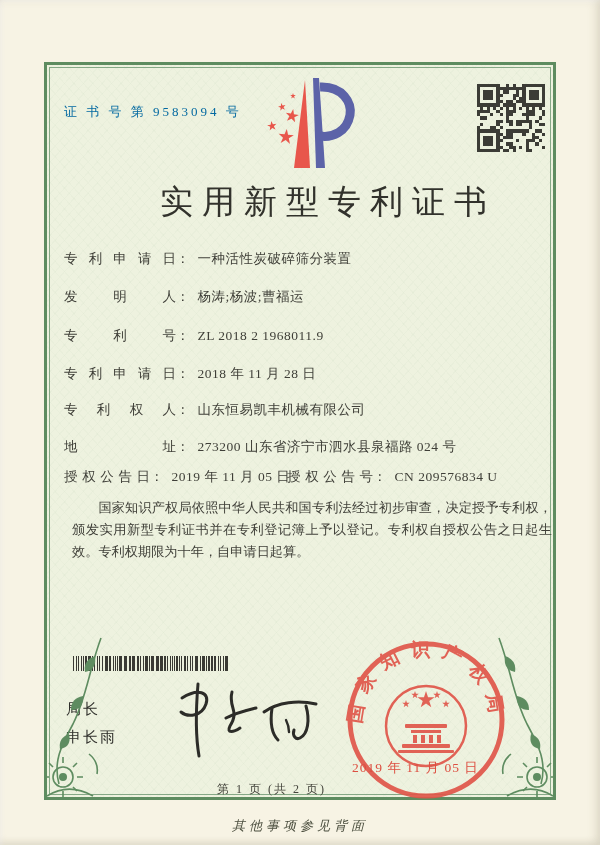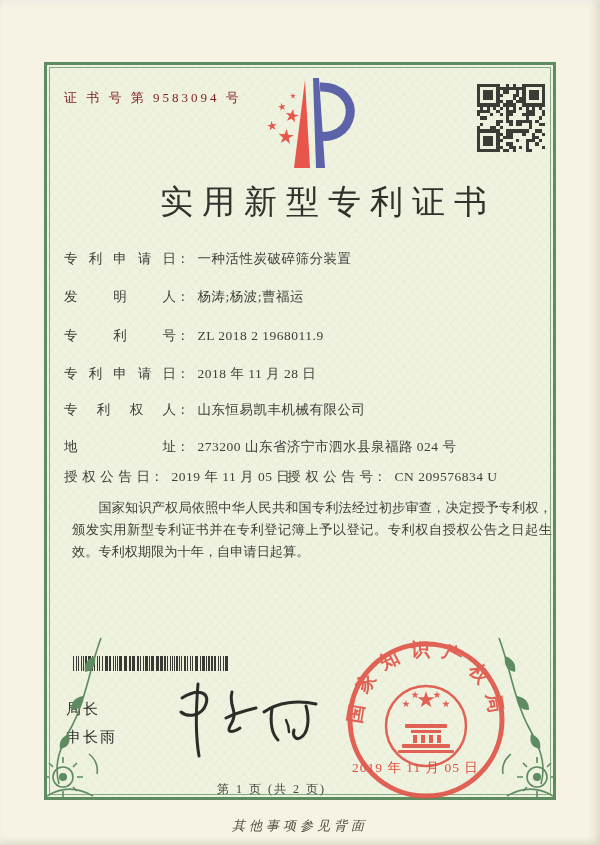--- a/index.html
+++ b/index.html
@@ -18,21 +18,21 @@
     border:3px solid #5e8c60; background:#eef2df; box-sizing:border-box;
   }
   .frame-inner { position:absolute; inset:2px; border:1px solid #85a886; pointer-events:none; }
   .frame-texture { position:absolute; inset:0; pointer-events:none; opacity:.6;
     background:
       repeating-linear-gradient(48deg, rgba(120,165,120,.07) 0 1px, transparent 1px 7px),
       repeating-linear-gradient(-48deg, rgba(120,165,120,.06) 0 1px, transparent 1px 7px);
   }
   .abs { position:absolute; }
 
-  .cert-number { left:64px; top:89px; font-size:13px; letter-spacing:3px; color:#7f1d1d; }
+  .cert-number { left:64px; top:103px; font-size:13px; letter-spacing:3px; color:#0369a1; }
 
   .qr { left:477px; top:84px; width:68px; height:68px; }
   .qr svg { width:100%; height:100%; shape-rendering:crispEdges; }
 
   .logo { left:240px; top:74px; width:122px; height:104px; }
 
   .title {
     left:44px; top:180px; width:568px; text-align:center;
     font-size:33px; font-weight:500; letter-spacing:9px; color:#32322c;
   }

